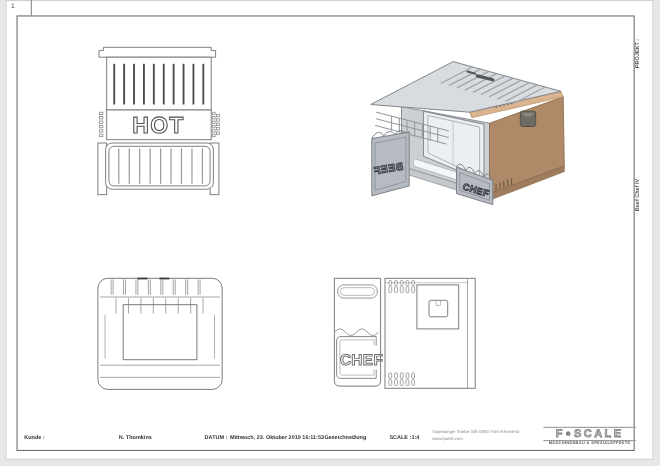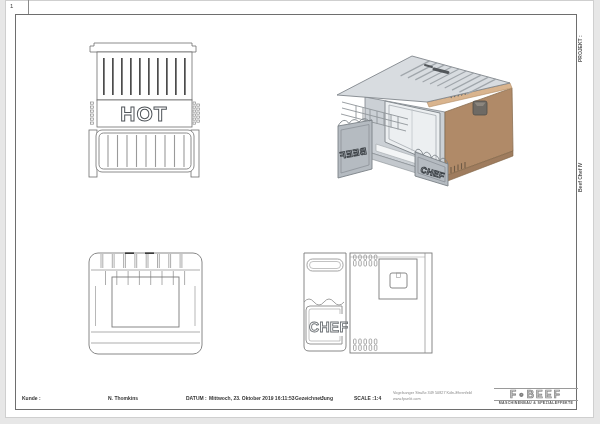--- a/index.html
+++ b/index.html
@@ -276,16 +276,16 @@
   <span class="tb" style="left:209px;top:395px;">Mittwoch, 23. Oktober 2019 16:11:53</span>
   <span class="tb" style="left:295px;top:395px;">Gezeichnet:</span>
   <span class="tb" style="left:321px;top:395px;">Jung</span>
   <span class="tb" style="left:354px;top:395px;">SCALE :</span>
   <span class="tb" style="left:374px;top:395px;">1:4</span>
 
   <span class="tb-light" style="left:393px;top:391px;">Vogelsanger Straße 349 50827 Köln-Ehrenfeld</span>
   <span class="tb-light" style="left:393px;top:396.5px;">www.fpunkt.com</span>
 
   <div class="logo">
-    <div class="logo-word">F∘BEEF</div>
+    <div class="logo-word">F∘SCALE</div>
     <div class="logo-sub">MASCHINENBAU &amp; SPEZIALEFFEKTE</div>
   </div>
 </div>
 
 </body></html>

